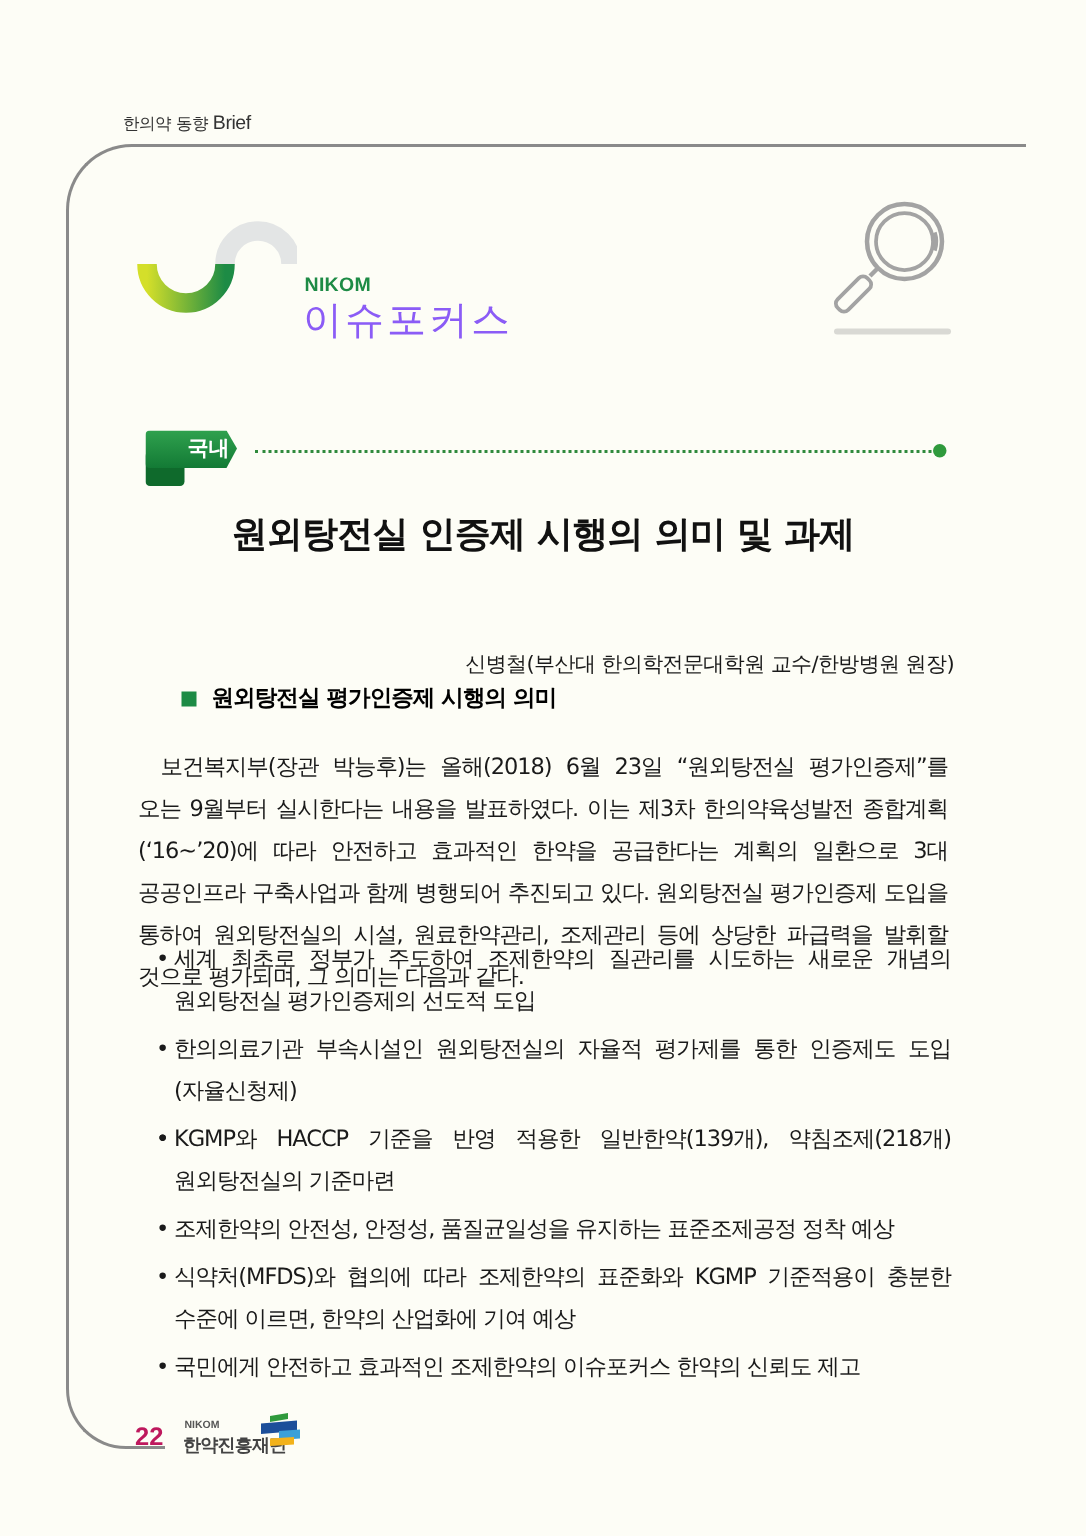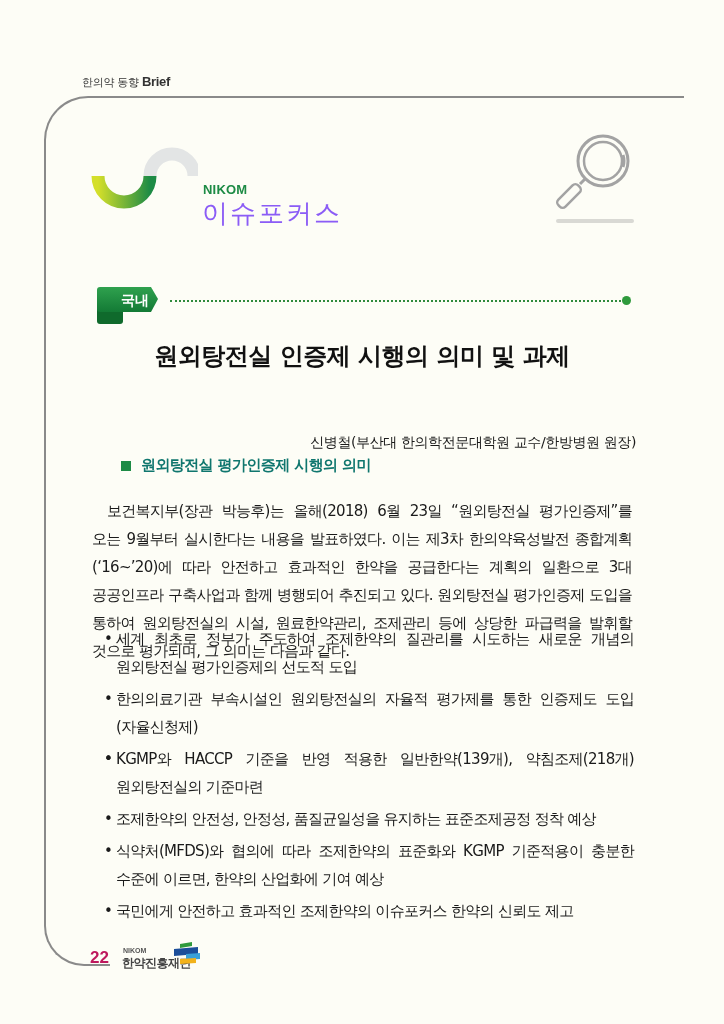--- a/index.html
+++ b/index.html
@@ -8,21 +8,21 @@
       background: #fdfdf6;
       position: relative;
       overflow: hidden;
       font-family: "DejaVu Sans", "Liberation Sans", sans-serif;
       color: #1a1a1a;
     }
     .running-head {
       position: absolute; left: 82px; top: 74px;
       font-size: 11px; color: #333; letter-spacing: -0.3px;
     }
-    .running-head b { font-family: "Liberation Sans", sans-serif; font-size: 13px; font-weight: 700; }
+    .running-head b { font-family: "Liberation Sans", sans-serif; font-size: 13px; font-weight: 400; }
     .frame {
       position: absolute; left: 44px; top: 96px;
       width: 640px; height: 870px;
       border-top: 2px solid #8a8a8a;
       border-left: 2px solid #8a8a8a;
       border-top-left-radius: 44px;
       border-bottom-left-radius: 40px;
       border-bottom: 2px solid #8a8a8a;
       border-right: none;
       box-sizing: border-box;
@@ -42,42 +42,42 @@
     }
     .magnifier { position: absolute; left: 550px; top: 125px; width: 90px; height: 90px; }
     .mag-shadow {
       position: absolute; left: 556px; top: 219px; width: 78px; height: 4px;
       background: #d9d9d4; border-radius: 3px;
     }
     .tag {
       position: absolute; left: 97px; top: 287px; width: 62px; height: 38px;
     }
     .tag-label {
-      position: absolute; left: 107px; top: 288px; width: 56px; height: 24px;
-      line-height: 24px; text-align: center; color: #fff; font-weight: 700; font-size: 14px;
+      position: absolute; left: 97px; top: 288px; width: 56px; height: 24px;
+      line-height: 24px; text-align: right; color: #fff; font-weight: 700; font-size: 14px; font-family: Liberation Mono, monospace;
     }
     .dotted-line {
       position: absolute; left: 170px; top: 300px; width: 455px; height: 0;
       border-top: 2px dotted #2f8a3c;
     }
     .dot-end {
       position: absolute; left: 622px; top: 296px; width: 9px; height: 9px;
       border-radius: 50%; background: #2f9a3c;
     }
     .title {
       position: absolute; left: 0; width: 724px; top: 340px;
       text-align: center; font-size: 24px; font-weight: 700; letter-spacing: -0.5px; color: #111;
     }
     .author {
       position: absolute; right: 88px; top: 400px;
       font-size: 14px; color: #1a1a1a; letter-spacing: -0.4px; margin-top: 34px;
     }
     .section-head {
       position: absolute; left: 92px; top: 456px;
-      font-size: 15px; font-weight: 700; color: #0f766e; letter-spacing: -0.6px;
+      font-size: 15px; font-weight: 700; color: #000000; letter-spacing: -0.6px;
       display: flex; align-items: center; padding-left: 29px;
     }
     .section-head .sq {
       width: 10px; height: 10px; background: #1d8b45; margin-right: 10px; display: inline-block;
     }
     .body-para {
       position: absolute; left: 92px; top: 482px; width: 540px;
       font-size: 15px; line-height: 28px; letter-spacing: -0.7px; text-align: justify;
       text-indent: 15px; word-break: keep-all; color: #1a1a1a;
     }

